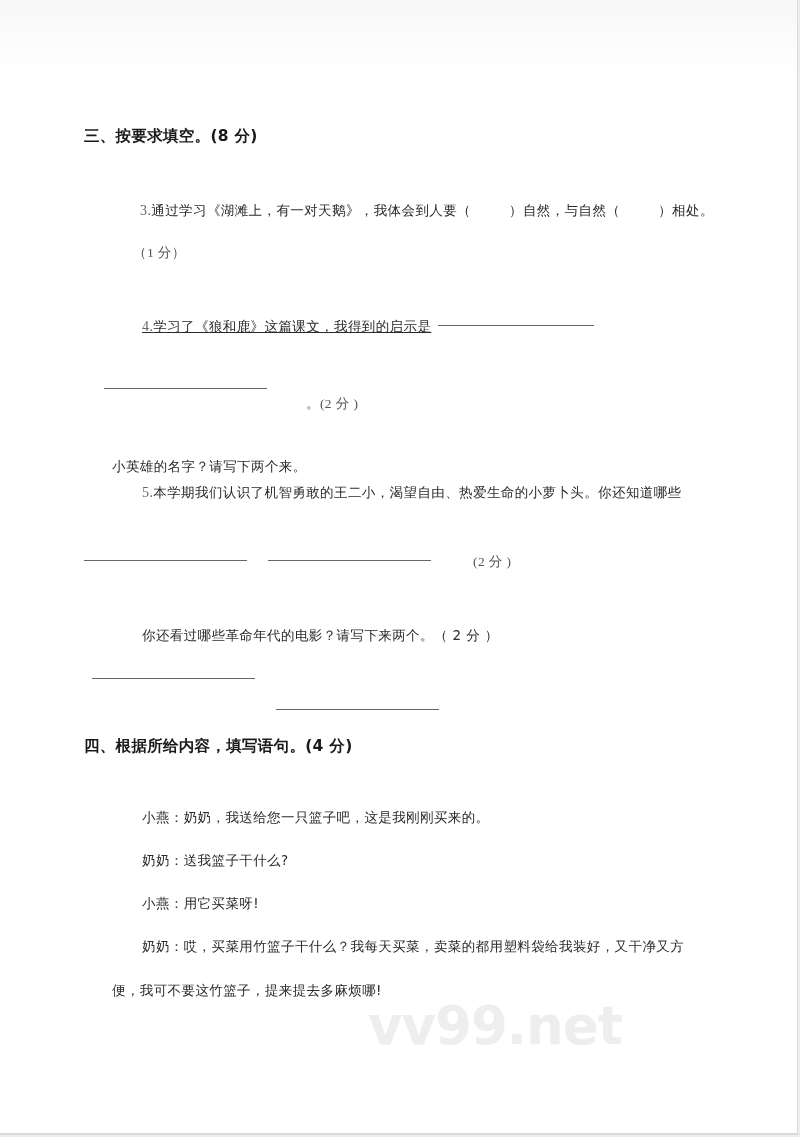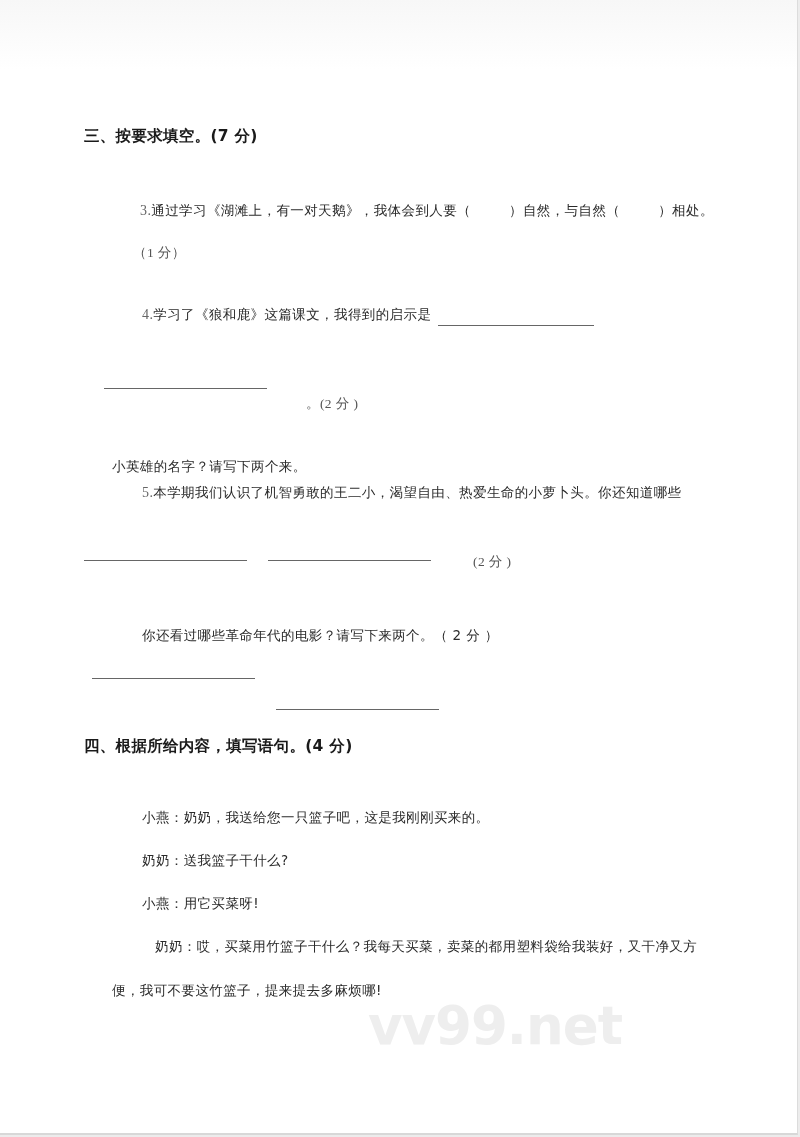--- a/index.html
+++ b/index.html
@@ -58,28 +58,28 @@
       color: #eeeeee;
       letter-spacing: -1px;
       white-space: nowrap;
     }
   </style>
 </head>
 <body>
 
 <div class="page">
 
-  <div class="abs heading" style="left:84px; top:126px;">三、按要求填空。(7 分)</div>
+  <div class="abs heading" style="left:84px; top:126px;">三、按要求填空。(8 分)</div>
 
   <div class="abs body-text" style="left:140px; top:202px;">
     <span class="num">3.</span><span>通过学习《湖滩上，有一对天鹅》，我体会到人要（</span><span class="blank"></span><span>）自然，与自然（</span><span class="blank"></span><span>）相处。</span>
   </div>
   <div class="abs body-text score" style="left:118px; top:244px;margin-left:15px;">（1 分）</div>
 
-  <div class="abs body-text" style="left:142px; top:306px;">
+  <div class="abs body-text" style="left:142px; top:318px;text-decoration:underline;">
     <span class="num">4.</span><span>学习了《狼和鹿》这篇课文，我得到的启示是</span>
   </div>
   <div class="line" style="left:438px; top:325px; width:156px;"></div>
   <div class="line" style="left:104px; top:388px; width:163px;"></div>
   <div class="abs body-text score" style="left:306px; top:395px;">。(2 分 )</div>
 
   <div class="abs body-text" style="left:142px; top:437px;margin-top:47px;">
     <span class="num">5.</span><span>本学期我们认识了机智勇敢的王二小，渴望自由、热爱生命的小萝卜头。你还知道哪些</span>
   </div>
   <div class="abs body-text" style="left:112px; top:458px;">小英雄的名字？请写下两个来。</div>
@@ -95,19 +95,19 @@
 
   <div class="abs body-text" style="left:142px; top:809px;">
     <span>小燕</span><span>：</span><span>奶奶，我送给您一只篮子吧，这是我刚刚买来的。</span>
   </div>
   <div class="abs body-text" style="left:142px; top:852px;">
     <span>奶奶</span><span>：</span><span>送我篮子干什么?</span>
   </div>
   <div class="abs body-text" style="left:142px; top:895px;">
     <span>小燕</span><span>：</span><span>用它买菜呀!</span>
   </div>
-  <div class="abs body-text" style="left:155px; top:938px;">
+  <div class="abs body-text" style="left:142px; top:938px;">
     <span>奶奶</span><span>：</span><span>哎，买菜用竹篮子干什么？我每天买菜，卖菜的都用塑料袋给我装好，又干净又方</span>
   </div>
   <div class="abs body-text" style="left:112px; top:982px;">便，我可不要这竹篮子，提来提去多麻烦哪!</div>
 
   <div class="watermark">vv99.net</div>
 </div>
 
 </body></html>

